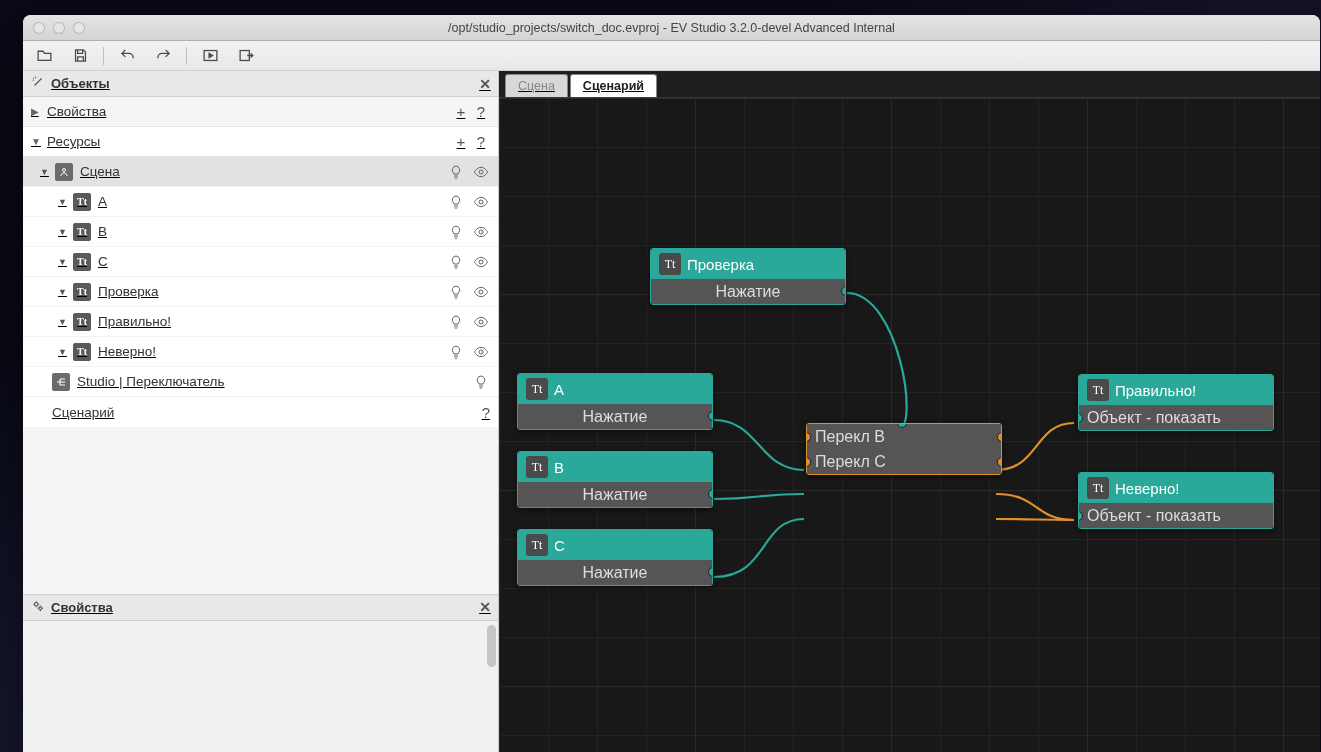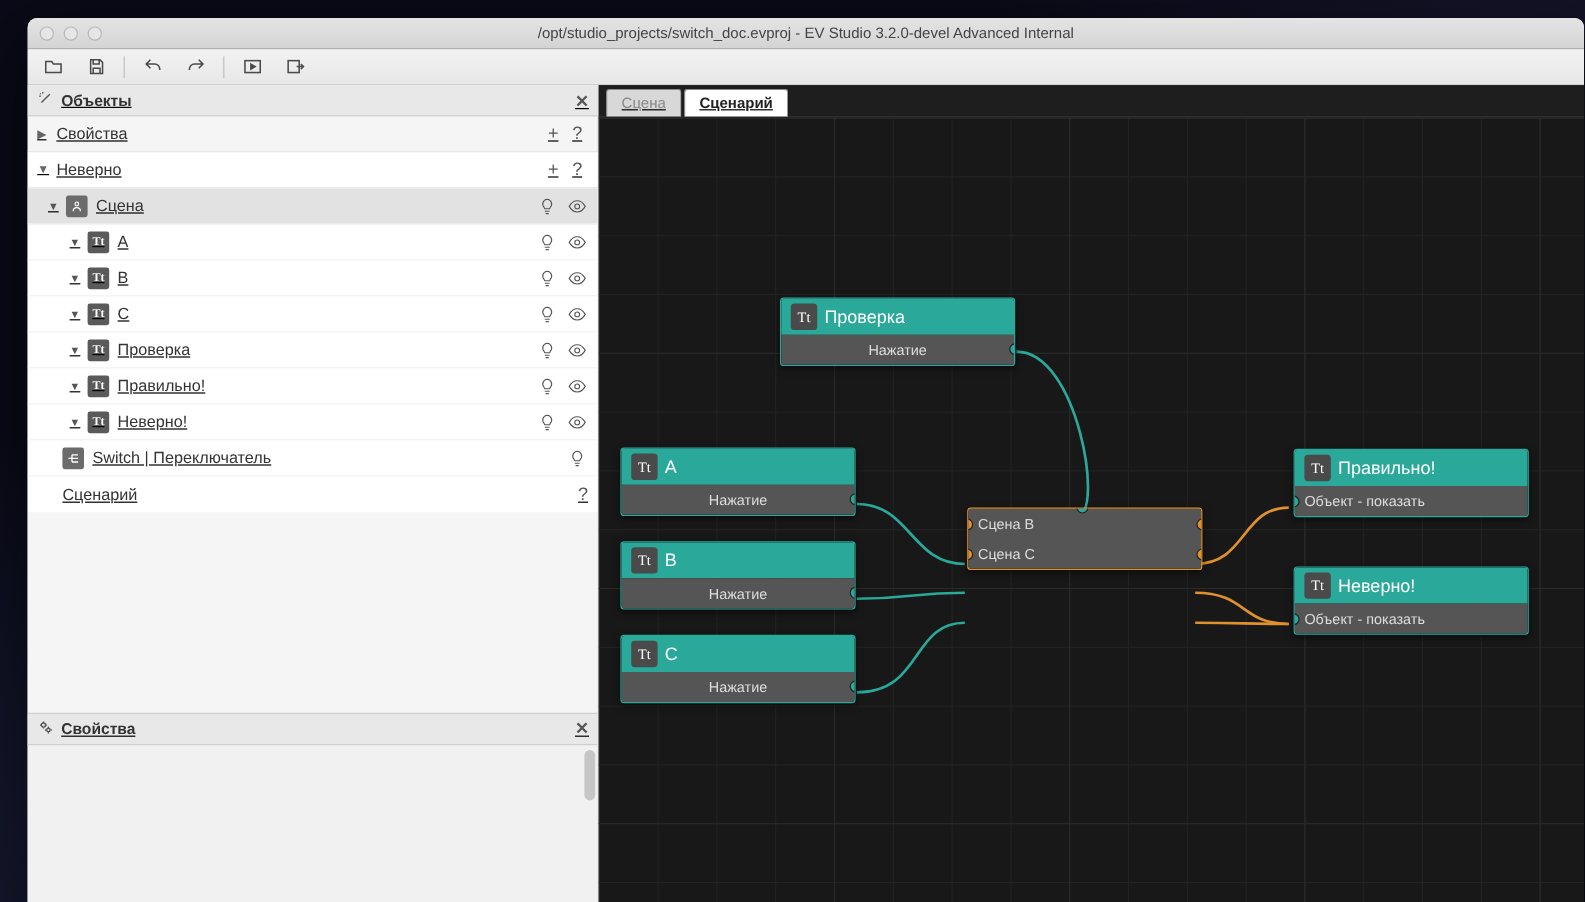--- a/index.html
+++ b/index.html
@@ -82,21 +82,21 @@
   background-image:
     linear-gradient(#2a2a2a 1px, transparent 1px),
     linear-gradient(90deg, #2a2a2a 1px, transparent 1px),
     linear-gradient(#232323 1px, transparent 1px),
     linear-gradient(90deg, #232323 1px, transparent 1px);
   background-size: 196px 196px, 196px 196px, 49px 49px, 49px 49px;
 }
 
 .gnode { position: absolute; border-radius: 3px; overflow: hidden; box-shadow: 0 2px 6px rgba(0,0,0,0.5); border: 1px solid #555; }
 .gnode .ghead { height: 30px; display: flex; align-items: center; gap: 6px; padding: 0 8px; font-size: 15px; font-weight: 500; color: #fff; }
-.gnode .gbody { background: #555; font-size: 12px; color: #ddd; }
+.gnode .gbody { background: #555; font-size: 16px; color: #ddd; }
 .gnode .grow { height: 25px; display: flex; align-items: center; padding: 0 8px; position: relative; }
 .teal .ghead { background: #2aa89a; }
 .teal { border-color: #2aa89a; }
 .orange .ghead { background: #e0912d; }
 .orange { border-color: #e0912d; }
 .gicon { width: 22px; height: 22px; border-radius: 3px; background: #4a4a4a; display: flex; align-items: center; justify-content: center; font-family: Georgia, serif; font-size: 12px; color: #fff; }
 
 .port { width: 10px; height: 10px; border-radius: 50%; position: absolute; border: 1px solid #222; }
 .port.teal-p { background: #2aa89a; }
 .port.orange-p { background: #e0912d; }
@@ -172,21 +172,21 @@
       <div class="section-row">
         <span class="arrow">▶</span>
         <span>Свойства</span>
         <span class="spacer"></span>
         <span class="plus">+</span>
         <span class="help">?</span>
       </div>
 
       <div class="section-row hover">
         <span class="arrow">▼</span>
-        <span>Неверно</span>
+        <span>Ресурсы</span>
         <span class="spacer"></span>
         <span class="plus">+</span>
         <span class="help">?</span>
       </div>
 
       <div class="tree">
         <div class="tree-row selected">
           <span class="indent" style="width:10px"></span>
             <span class="arrow">▼</span>
           <span class="node-icon ic-scene">
@@ -318,21 +318,21 @@
               </svg>
             </span>
         </div>
         <div class="tree-row">
           <span class="indent" style="width:22px"></span>
           <span class="node-icon ic-switch">
               <svg width="12" height="12" viewBox="0 0 24 24" fill="none" stroke="#fff" stroke-width="2.2">
                 <path d="M4 12h6 M10 6h10 M10 12h10 M10 18h10 M10 6v12"></path>
               </svg>
             </span>
-          <span>Switch | Переключатель</span>
+          <span>Studio | Переключатель</span>
           <span class="spacer"></span>
           <span class="row-ctrl">
               <svg viewBox="0 0 24 24">
                 <path d="M9 18h6 M10 21h4 M12 3a6 6 0 0 0-4 10l1 2h6l1-2a6 6 0 0 0-4-10z"></path>
               </svg>
             </span>
         </div>
 
         <div class="tree-row" style="border-bottom:none">
           <span class="indent" style="width:22px"></span>
@@ -437,26 +437,26 @@
               <div class="grow" style="justify-content:center">
                 <span>Нажатие</span>
               </div>
             </div>
           <div class="port teal-p" style="right:-6px;bottom:8px"></div>
         </div>
 
         <div class="gnode orange" style="left:307px;top:325px;width:196px">
           <div class="gbody">
             <div class="grow">
-                <span>Сцена B</span>
+                <span>Перекл B</span>
               <div class="port orange-p" style="left:-6px;top:8px"></div>
               <div class="port orange-p" style="right:-6px;top:8px"></div>
             </div>
             <div class="grow">
-                <span>Сцена C</span>
+                <span>Перекл C</span>
               <div class="port orange-p" style="left:-6px;top:8px"></div>
               <div class="port orange-p" style="right:-6px;top:8px"></div>
             </div>
           </div>
           <div class="port teal-p" style="left:90px;top:-6px"></div>
         </div>
 
         <div class="gnode teal" style="left:579px;top:276px;width:196px">
           <div class="ghead">
               <span class="gicon">Tt</span>

